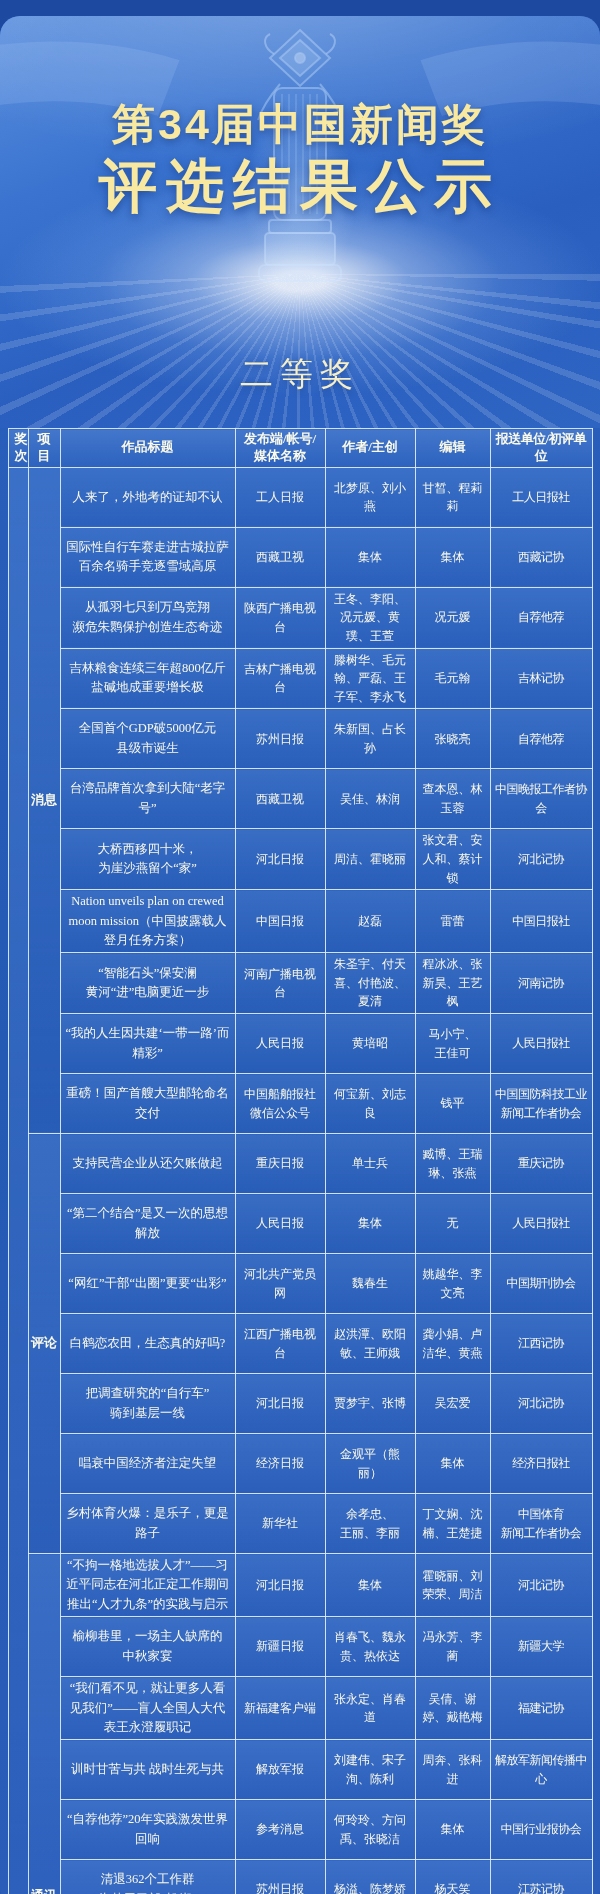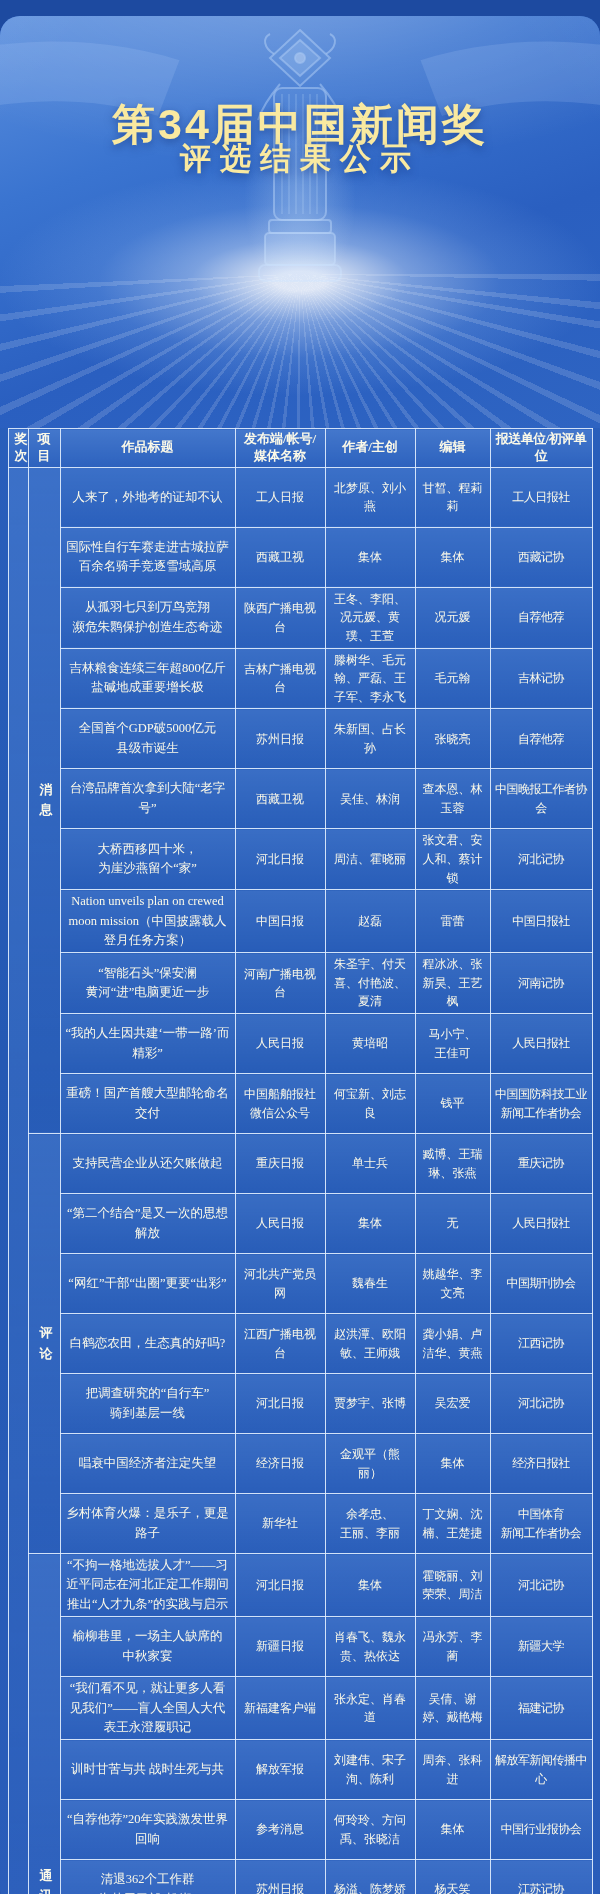--- a/index.html
+++ b/index.html
@@ -20,41 +20,41 @@
   .wing.r{right:-430px;top:40px;border-top-color:rgba(190,216,250,.20);transform:rotate(24deg);}
   .rays{position:absolute;left:-300px;top:258px;width:1200px;height:160px;
         background:repeating-conic-gradient(from 99deg at 50% 0%, rgba(255,255,255,.14) 0deg 1.3deg, rgba(255,255,255,0) 1.3deg 5.4deg);}
   .beam{position:absolute;left:50%;top:40px;transform:translateX(-50%);width:200px;height:260px;
         background:radial-gradient(ellipse 80px 140px at 50% 55%, rgba(220,238,255,.30), rgba(220,238,255,0) 70%);}
   .trophy{position:absolute;left:50%;top:8px;transform:translateX(-50%);opacity:.65;}
   .hero-title{position:absolute;left:0;width:100%;text-align:center;z-index:3;
         font-family:"Liberation Sans","DejaVu Sans",sans-serif;font-weight:bold;
         color:#f9e9a0;text-shadow:0 3px 8px rgba(16,48,120,.55);}
   .hero-title.t1{top:80px;font-size:43px;letter-spacing:3px;}
-  .hero-title.t2{top:122px;font-size:31px;letter-spacing:9px;text-align:center;}
+  .hero-title.t2{top:132px;font-size:58px;letter-spacing:9px;text-align:center;}
   .tier-label{position:absolute;left:0;top:336px;width:100%;text-align:center;z-index:3;
         font-size:33px;letter-spacing:7px;color:#f6eec6;text-shadow:0 2px 6px rgba(16,48,120,.5);}
   
   .award-table{border-collapse:collapse;table-layout:fixed;width:584px;margin:0 auto;}
   .award-table th,.award-table td{
         border:1px solid rgba(223,237,253,.92);
         background:linear-gradient(180deg,rgba(116,166,238,.25) 0%,rgba(64,116,206,.10) 100%);
         color:#fbf9e8;text-align:center;vertical-align:middle;
         padding:2px 3px;white-space:pre-line;word-break:break-all;}
   .award-table thead tr{height:38px;}
   .award-table tbody tr{height:60px;}
   .award-table th{font-weight:bold;font-size:13px;line-height:1.3;
         background:linear-gradient(180deg,rgba(130,176,242,.30) 0%,rgba(70,122,210,.14) 100%);}
   th.th-submit{font-size:13px;letter-spacing:-.5px;padding:2px 0;}
   th.th-award{padding:2px 6px;}
   .award-table td{font-size:12.5px;line-height:1.55;}
   td.col-media,td.col-authors,td.col-editors{font-size:12px;}
   td.col-submitter{font-size:12px;letter-spacing:-.5px;padding:2px 1px;}
   td.col-title{padding:2px 5px;}
-  td.cat-cell{font-size:13px;font-weight:bold;padding:2px 11px;}
+  td.cat-cell{font-size:13px;font-weight:bold;padding:2px 1px;}
   td.cat-bottom{vertical-align:bottom;padding-bottom:13px;}
   td.tier-spacer{padding:0;}
 </style>
 </head>
 <body>
 
 <div class="page">
 
   <div class="hero">
     <div class="streak l"></div>
@@ -74,20 +74,21 @@
         <rect x="34" y="64" width="52" height="132" rx="8"></rect>
         <path d="M42 70 V190 M49 70 V190 M56 70 V190 M63 70 V190 M70 70 V190 M77 70 V190" stroke="rgba(205,228,255,0.35)" fill="none" stroke-width="1.5"></path>
         <rect x="29" y="196" width="62" height="13" rx="3"></rect>
         <rect x="25" y="209" width="70" height="32" rx="4" fill="rgba(210,232,255,0.30)"></rect>
         <rect x="19" y="241" width="82" height="16" rx="6" fill="rgba(190,216,250,0.25)"></rect>
       </g>
     </svg>
     <div class="rays"></div>
     <div class="hero-title t1">第34届中国新闻奖</div>
     <div class="hero-title t2">评选结果公示</div>
+    <div class="tier-label">二等奖</div>
   </div>
 
   <table class="award-table">
     <colgroup>
       <col style="width:20px">
         <col style="width:32px">
         <col style="width:175px">
       <col style="width:90px">
         <col style="width:90px">
         <col style="width:75px">

